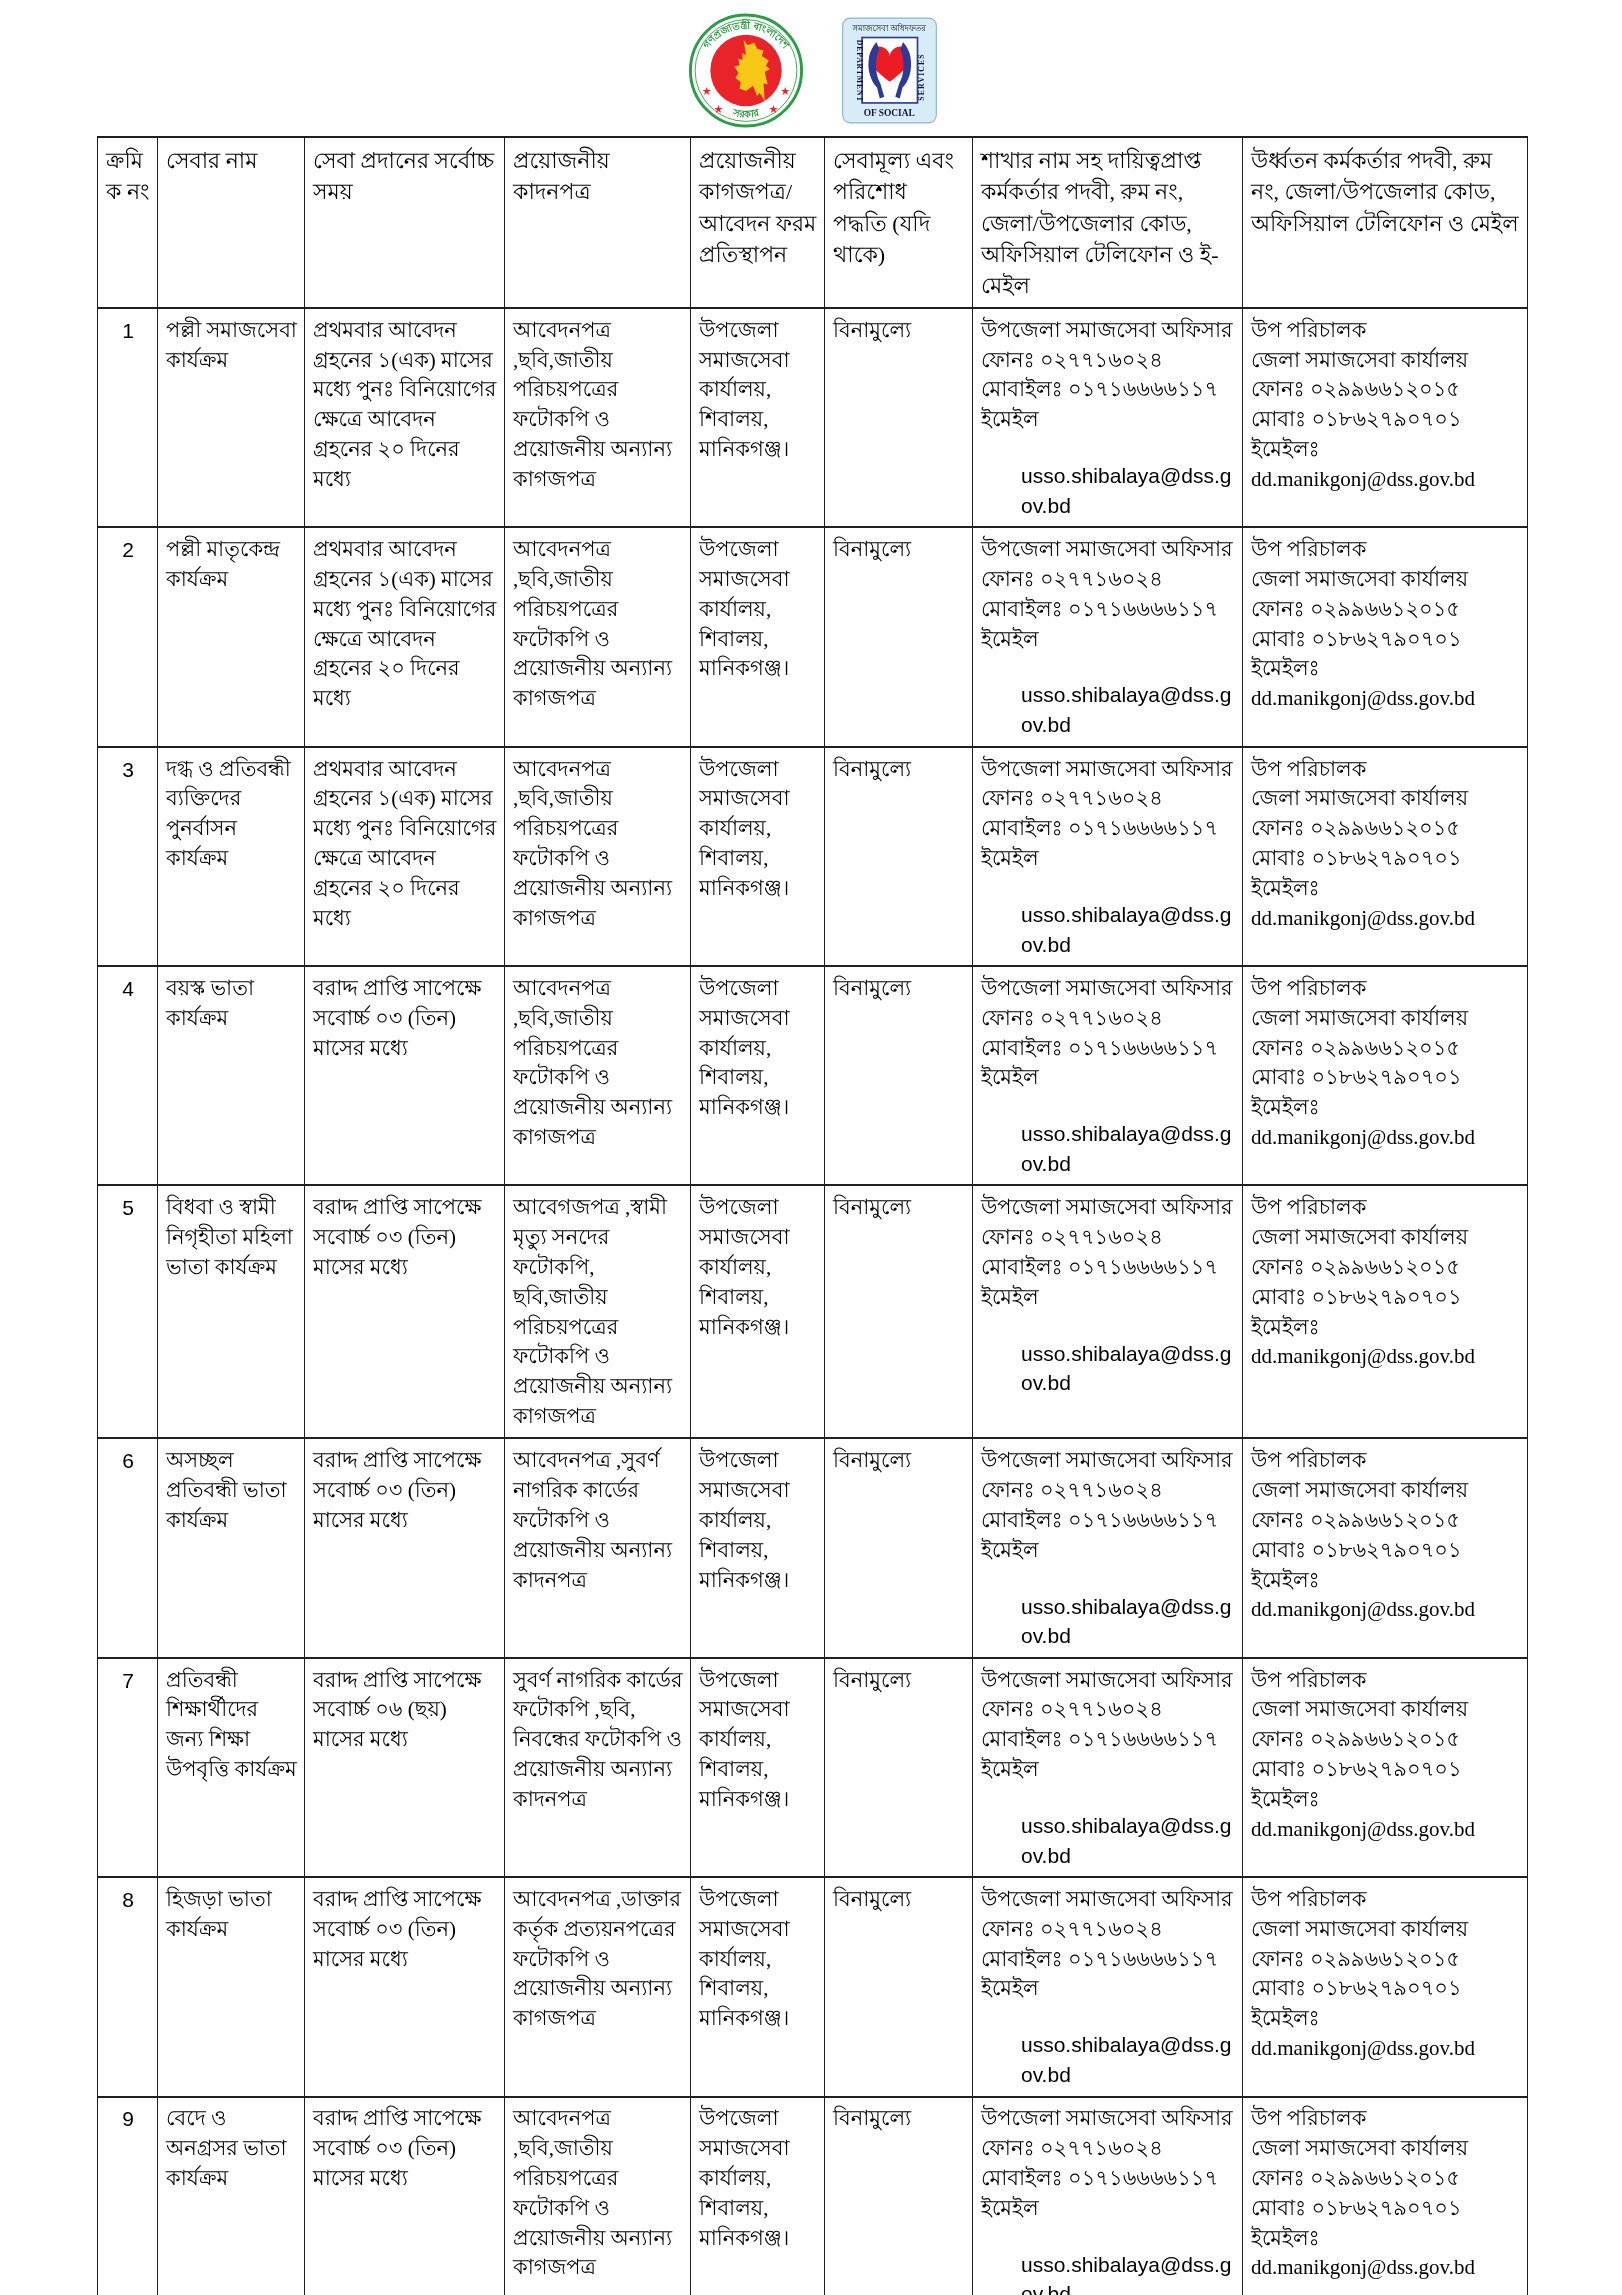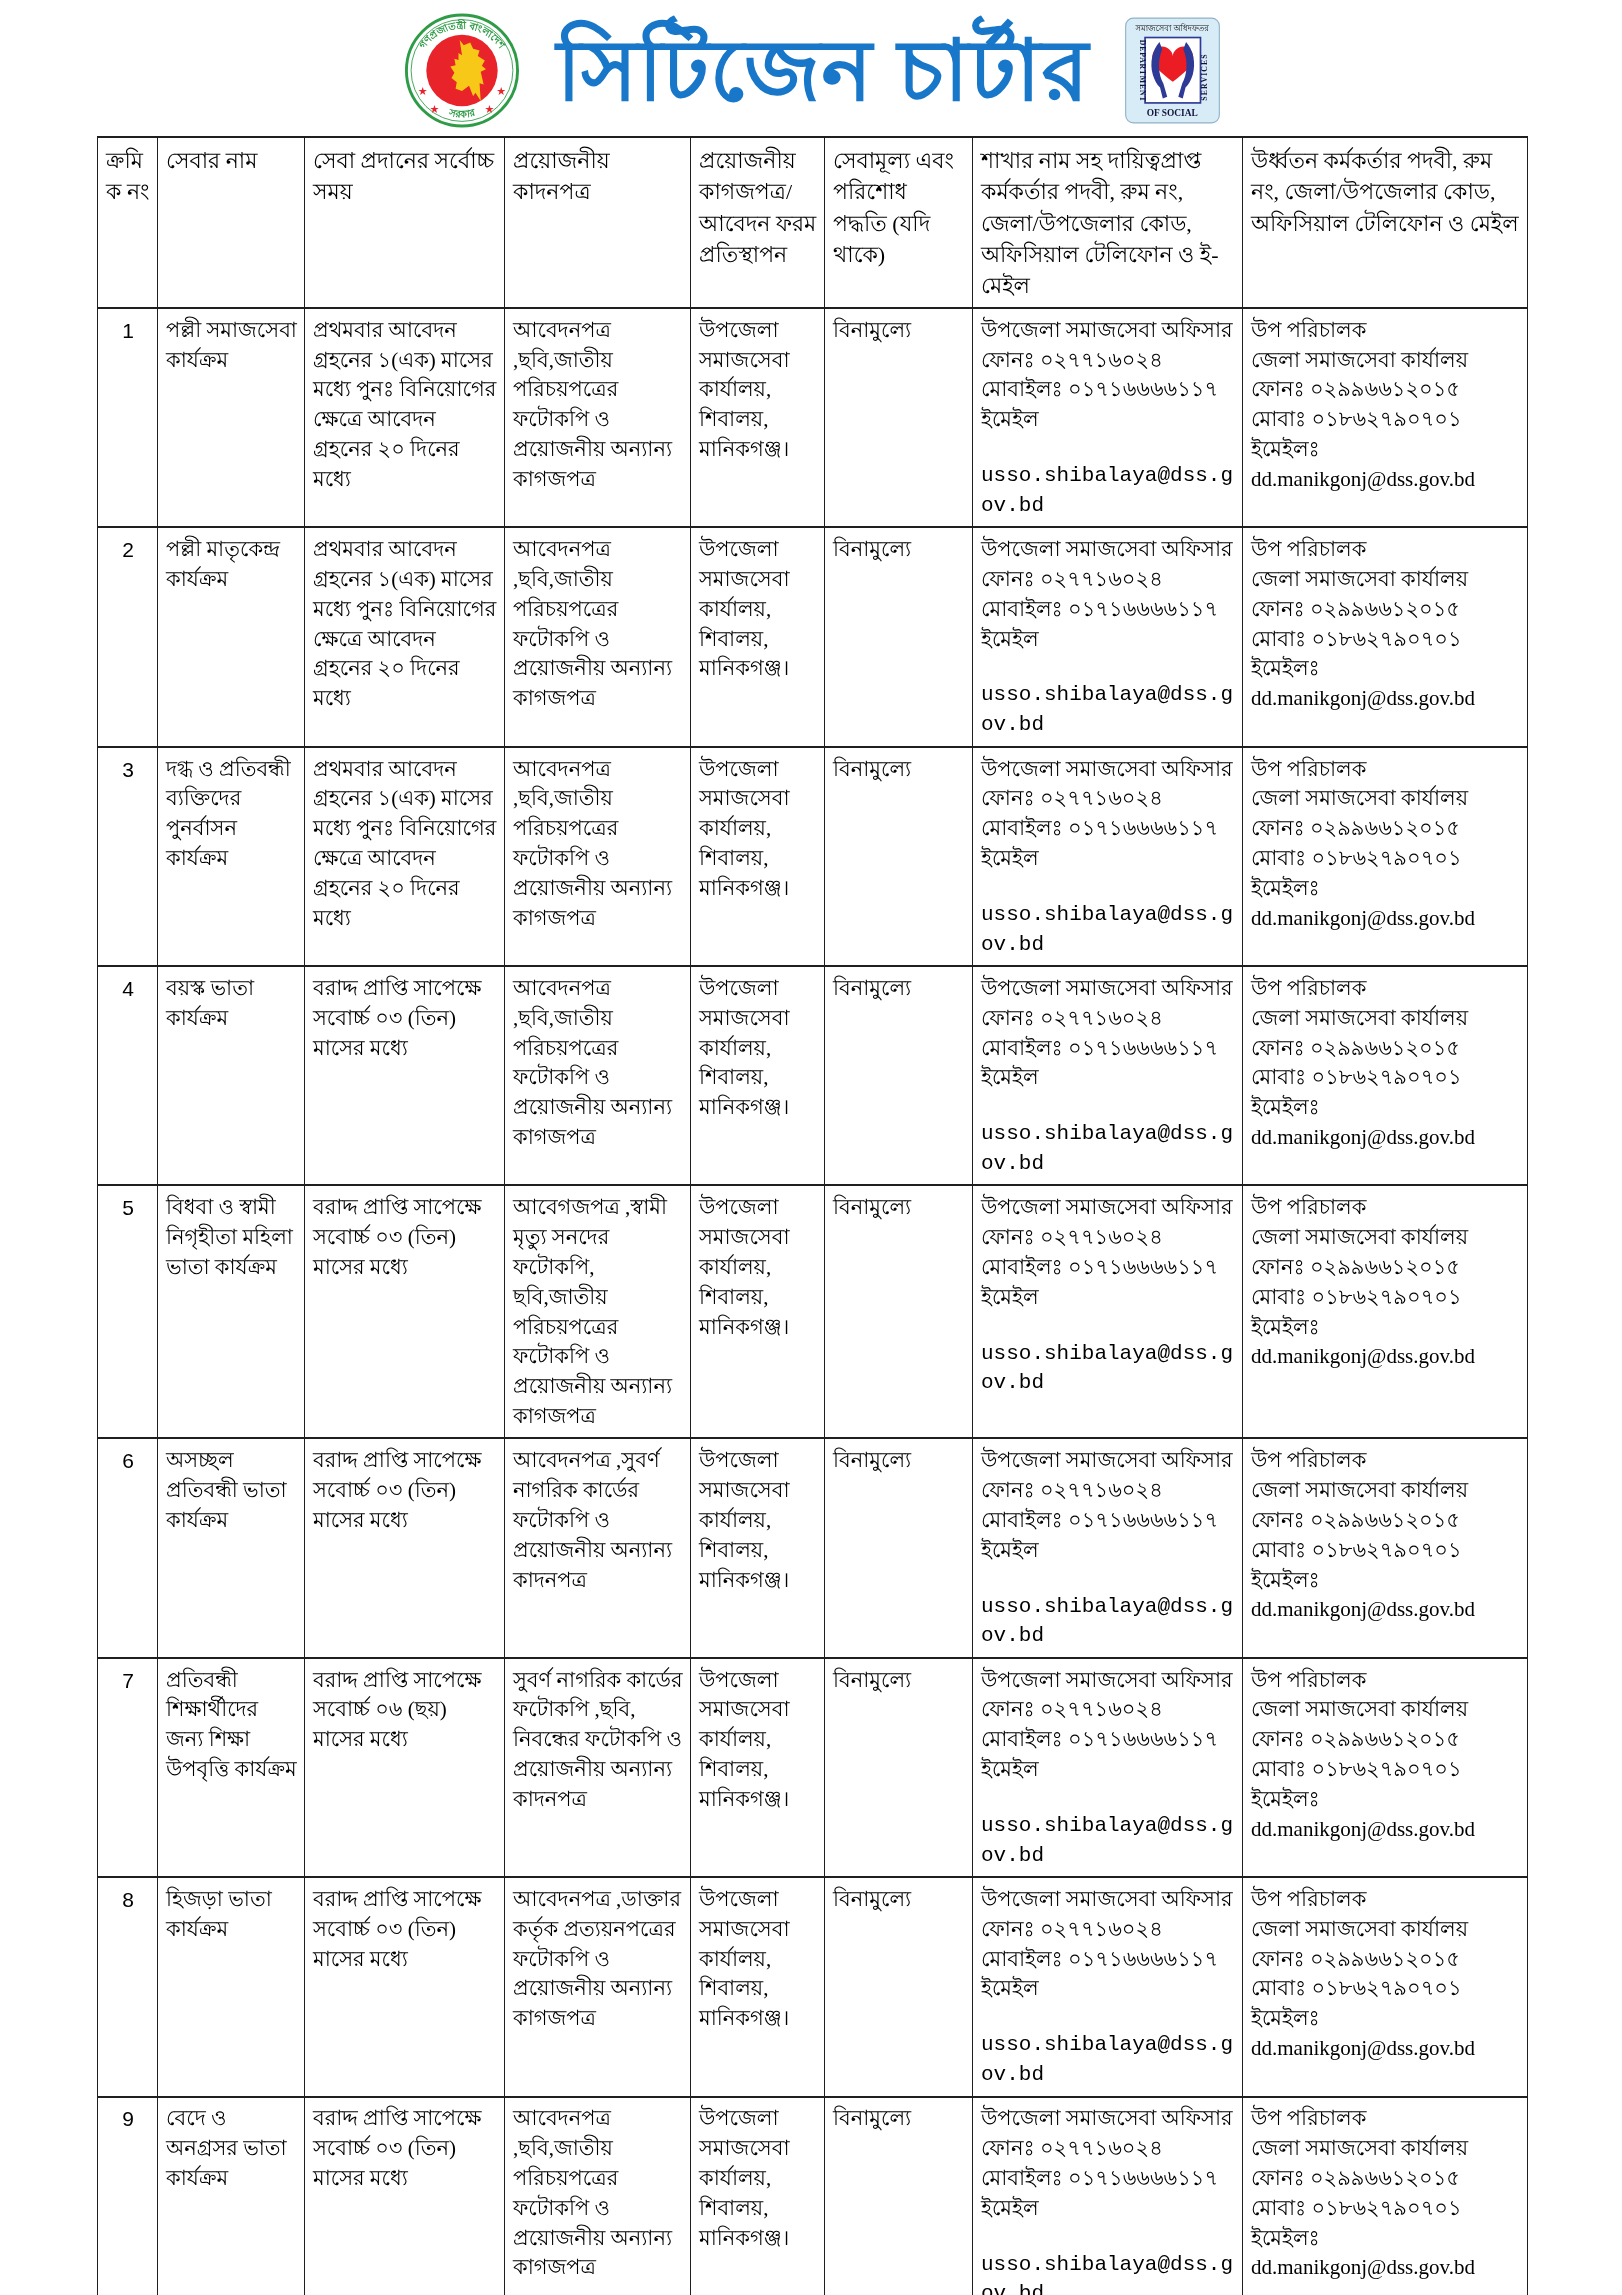--- a/index.html
+++ b/index.html
@@ -34,21 +34,21 @@
     border-top:2.3px solid #1f1f1f; border-bottom:2.3px solid #1f1f1f;
     vertical-align:top; text-align:left;
     padding:6.8px 6.8px 5.7px 8px;
     word-wrap:break-word; overflow-wrap:break-word;
   }
   .charter th{font-weight:400; font-size:22px; height:102px;}
   td[data-name="cell-serial"]{
     text-align:center; font-family:"Liberation Sans", sans-serif;
   }
   .line{min-height:1.42em;}
-  .latin{font-family:Liberation Mono, monospace;}
+  .latin{font-family:Liberation Sans, sans-serif;margin-left:40px;}
   .gap{margin-top:26px;}
   
   tbody tr:nth-child(1) td{height:169px;}
   tbody tr:nth-child(2) td{height:170px;}
   tbody tr:nth-child(3) td{height:168px;}
   tbody tr:nth-child(4) td{height:165px;}
   tbody tr:nth-child(5) td{height:189px;}
   tbody tr:nth-child(6) td{height:137px;}
   tbody tr:nth-child(7) td{height:147px;}
   tbody tr:nth-child(8) td{height:153px;}
@@ -80,21 +80,20 @@
         <textPath href="#seal-arc-bottom" startOffset="50%">সরকার</textPath>
       </text>
       <g font-size="19" text-anchor="middle" data-name="seal-stars" fill="#E82329">
         <text x="33" y="142">★</text>
         <text x="53" y="172">★</text>
         <text x="167" y="142">★</text>
         <text x="147" y="172">★</text>
       </g>
     </svg>
 
-    <h1 class="page-title" data-name="page-title">সিটিজেন চার্টার</h1>
 
     <svg class="dss-svg" data-name="dss-logo" viewBox="0 0 175 195" xmlns="http://www.w3.org/2000/svg">
       <rect x="3" y="3" width="169" height="189" rx="14" stroke="#8FB3C7" stroke-width="2" data-name="dss-logo-background" fill="#D8ECF7"></rect>
       <text x="87" y="27" font-size="15" fill="#101010" text-anchor="middle" data-name="dss-logo-top-text">সমাজসেবা অধিদফতর</text>
       <rect x="38" y="38" width="100" height="118" fill="#ffffff" stroke-width="3" data-name="dss-logo-inner-box" stroke="#2D3A96"></rect>
       <path data-name="heart-icon" d="M88,72 C88,62 78,54 69,54 C57,54 51,64 51,74 C51,90 68,102 88,118 C108,102 125,90 125,74 C125,64 119,54 107,54 C98,54 88,62 88,72 Z" fill="#EC1C24"></path>
       <path data-name="left-hand-icon" d="M64,46 C51,60 46,84 52,105 C55,115 59,122 65,128 L70,148 L78,145 L71,121 C62,105 60,80 69,59 Z" fill="#2D3A96"></path>
       <path data-name="right-hand-icon" d="M112,46 C125,60 130,84 124,105 C121,115 117,122 111,128 L106,148 L98,145 L105,121 C114,105 116,80 107,59 Z" fill="#2D3A96"></path>
       <text font-size="14" font-weight="bold" fill="#14143C" letter-spacing="1.5" transform="translate(28,42) rotate(90)" data-name="dss-logo-left-text">DEPARTMENT</text>
       <text font-size="14" font-weight="bold" fill="#14143C" letter-spacing="2" transform="translate(150,152) rotate(-90)" data-name="dss-logo-right-text">SERVICES</text>

